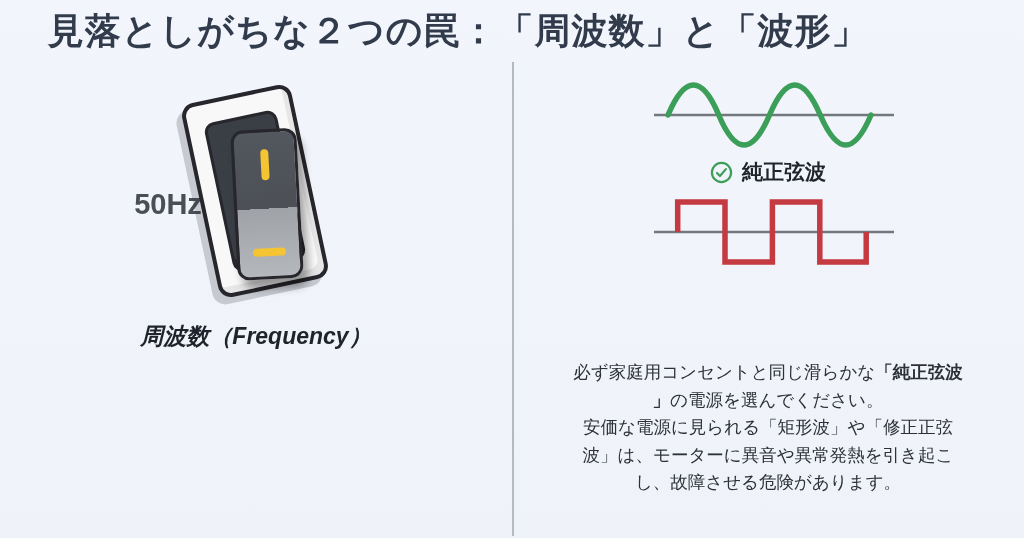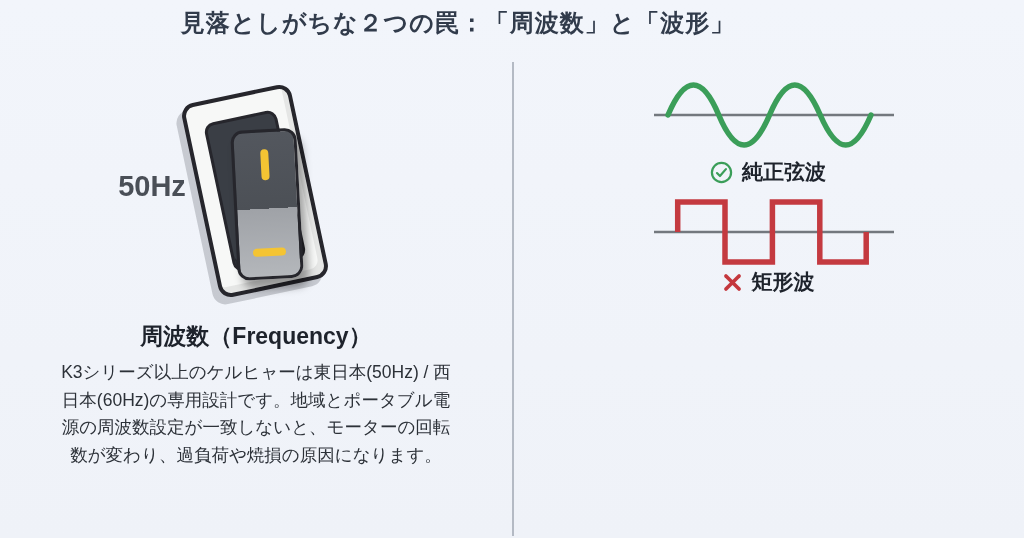--- a/index.html
+++ b/index.html
@@ -8,21 +8,21 @@
     font-family:"Liberation Sans","DejaVu Sans",sans-serif;
     background:#f1f4fa;
     overflow:hidden;
   }
   .stage {
     position:relative; width:1024px; height:538px;
     background:linear-gradient(180deg,#f2f5fb 0%,#eff2f8 100%);
   }
   .title {
     position:absolute; top:7px; left:0; width:916px;
-    text-align:center; font-size:24px; font-weight:700;
+    text-align:center; font-size:36px; font-weight:700;
     color:#313b4b; letter-spacing:1px;
   }
   .divider {
     position:absolute; left:512px; top:62px; width:2px; height:474px;
     background:#b4bac4;
   }
   .col { position:absolute; top:0; width:512px; height:538px; }
   .col-left { left:0; }
   .col-right { left:512px; }
 
@@ -53,27 +53,27 @@
     width:8px; height:31px; background:#f4c433; border-radius:4px;
   }
   .mark-dash {
     position:absolute; bottom:20px; left:50%; transform:translateX(-50%);
     width:33px; height:8px; background:#f4c433; border-radius:4px;
   }
   .hz-label {
     position:absolute; top:170px; width:120px; text-align:center;
     font-size:29px; font-weight:700; color:#4a4f57;
   }
-  .hz-50 { left:92px; }
+  .hz-50 { left:108px;margin-top:18px; }
   .hz-60 { left:298px; }
 
   
   .section-heading {
     position:absolute; top:321px; left:0; width:512px; text-align:center;
-    font-size:23px; font-weight:700; color:#1e232c;
+    font-size:23px; font-weight:700; color:#1e232c;font-style:italic;
   }
   .body-text {
     position:absolute; top:359px; left:26px; width:460px; text-align:center;
     font-size:17.5px; line-height:27.5px; color:#2c3138;
     white-space:pre-line;
   }
   .note-text {
     position:absolute; top:483px; left:26px; width:460px; text-align:center;
     font-size:17.5px; line-height:27.5px; color:#2c3138;
     white-space:pre-line;
@@ -113,24 +113,20 @@
           <div class="rocker">
             <div class="mark-i"></div>
             <div class="mark-dash"></div>
           </div>
         </div>
       </div>
     </div>
 
     <div class="section-heading">周波数（Frequency）</div>
 
-    <div class="body-text">K3シリーズ以上のケルヒャーは東日本(50Hz) / 西
-日本(60Hz)の専用設計です。地域とポータブル電
-源の周波数設定が一致しないと、モーターの回転
-数が変わり、過負荷や焼損の原因になります。</div>
 
   </div>
 
   <div class="col col-right">
 
     <svg class="wave-svg sine-svg" width="240" height="90" viewBox="0 0 240 90">
       <line x1="0" y1="45" x2="240" y2="45" stroke="#73787e" stroke-width="2.5"></line>
       <path d="M14,45 C31,5 48,5 64.75,45 S98.5,85 115.5,45 S149,5 166.25,45 S200,85 217,45" fill="none" stroke="#3b9e59" stroke-width="5.5" stroke-linecap="round"></path>
     </svg>
 
@@ -140,24 +136,22 @@
         <path d="M7.3,12.6 l3.1,3.1 l6.2,-7.2" fill="none" stroke="#3b9e59" stroke-width="2.3" stroke-linecap="round" stroke-linejoin="round"></path>
       </svg>
       <span class="wave-label-text">純正弦波</span>
     </div>
 
     <svg class="wave-svg square-svg" width="240" height="78" viewBox="0 0 240 78">
       <line x1="0" y1="38" x2="240" y2="38" stroke="#73787e" stroke-width="2.5"></line>
       <polyline points="23.7,38 23.7,8 71,8 71,68 118.4,68 118.4,8 165.8,8 165.8,68 212.2,68 212.2,38" fill="none" stroke="#c43a40" stroke-width="5.5"></polyline>
     </svg>
 
-    <div class="wave-label-row row-square">
-      <svg class="wave-icon" width="21" height="21" viewBox="0 0 24 24">
-        <line x1="4.5" y1="4.5" x2="19.5" y2="19.5" stroke="#c4373d" stroke-width="4.2" stroke-linecap="round"></line>
-        <line x1="19.5" y1="4.5" x2="4.5" y2="19.5" stroke="#c4373d" stroke-width="4.2" stroke-linecap="round"></line>
-      </svg>
-      <span class="wave-label-text">矩形波</span>
-    </div>
 
 
+    <div class="body-text"><span>必ず家庭用コンセントと同じ滑らかな</span><span class="seg-bold">「純正弦波
+」</span><span>の電源を選んでください。
+安価な電源に見られる「矩形波」や「修正正弦
+波」は、モーターに異音や異常発熱を引き起こ
+し、故障させる危険があります。</span></div>
   </div>
 
 </div>
 
 </body></html>

